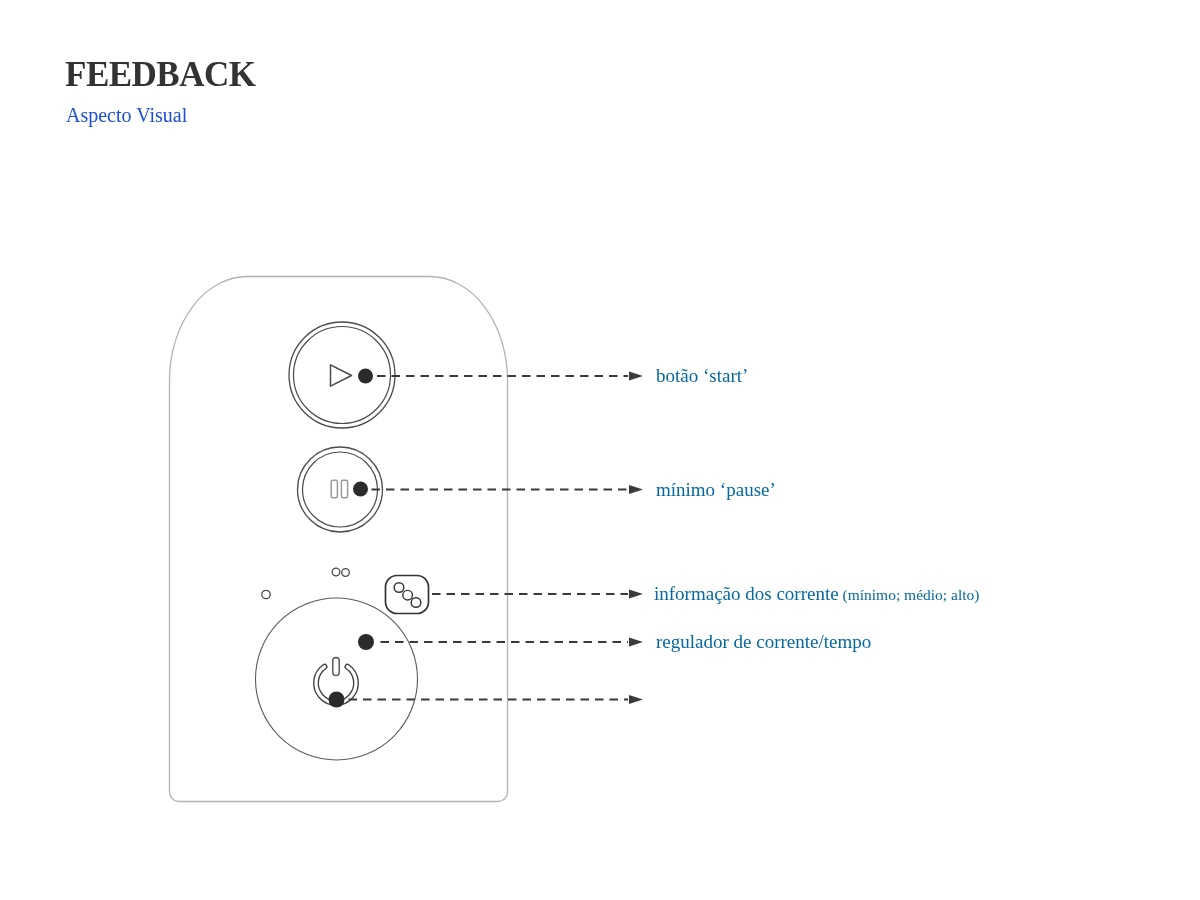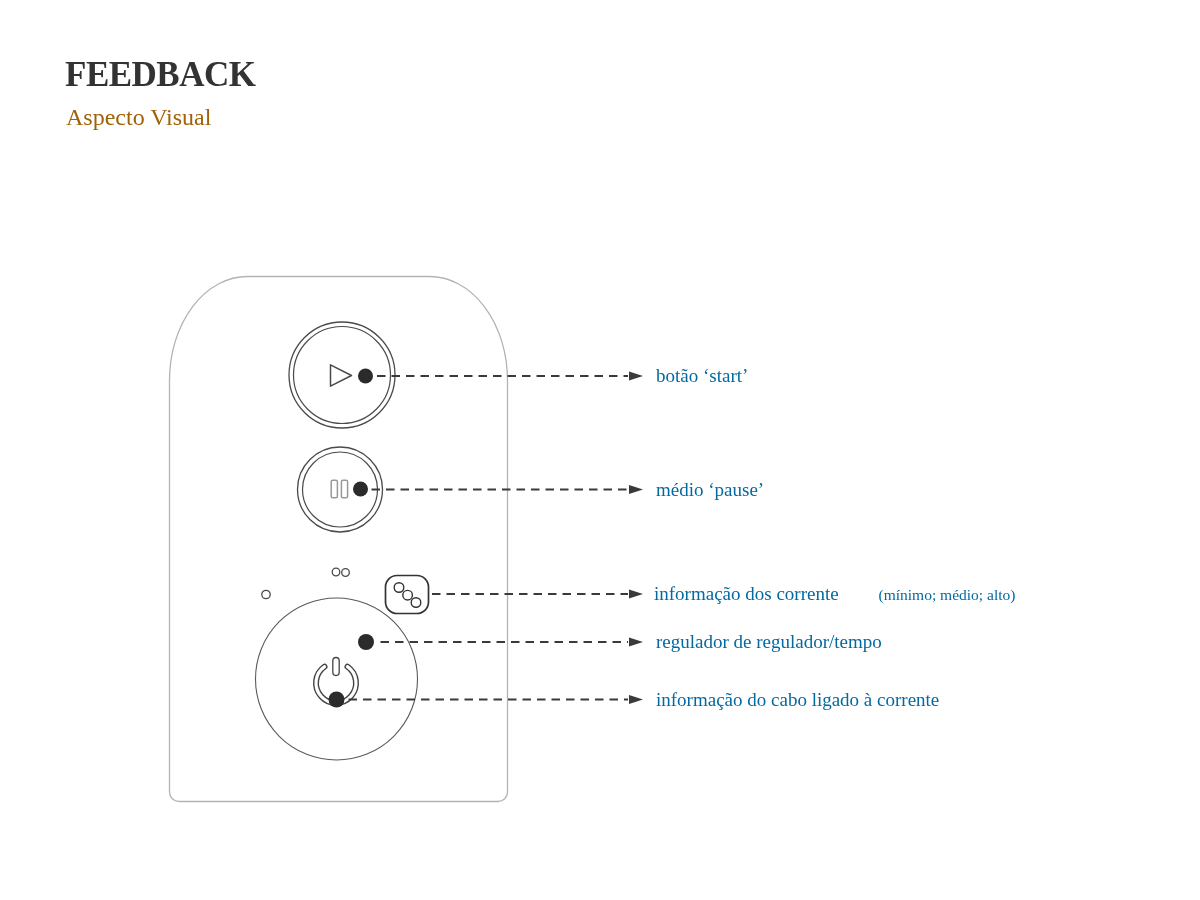--- a/index.html
+++ b/index.html
@@ -8,28 +8,28 @@
     background:#ffffff; overflow:hidden;
     font-family:Liberation Serif, serif;
   }
   .page-title {
     position:absolute; left:65px; top:57px;
     font-size:35px; font-weight:bold; letter-spacing:-0.5px;
     color:#333333; line-height:1;
   }
   .page-subtitle {
     position:absolute; left:66px; top:104px;
-    font-size:24px; color:#a16207; line-height:1.1;
+    font-size:20px; color:#1d4ed8; line-height:1.1;
   }
   svg.diagram { position:absolute; left:0; top:0; }
   .callout {
     position:absolute; left:656px; transform:translateY(-50%);
     font-size:19px; color:#0369a1; white-space:nowrap; line-height:1.2;
   }
-  .callout .detail { font-size:15.5px;margin-left:36px; }
+  .callout .detail { font-size:15.5px; }
   .co-start      { top:376px; }
   .co-pause      { top:490px; }
   .co-programas  { top:594px; left:654px; }
   .co-regulador  { top:642px; }
   .co-cabo       { top:700px; }
 </style>
 </head>
 <body>
 
 <div class="stage">
@@ -102,25 +102,22 @@
       <polygon points="629,589.5 643,594 629,598.5"></polygon>
       <polygon points="629,637.5 643,642 629,646.5"></polygon>
       <polygon points="629,695 643,699.5 629,704"></polygon>
     </g>
   </svg>
 
   <div class="callout co-start">
     <span>botão ‘start’</span>
   </div>
   <div class="callout co-pause">
-    <span>médio ‘pause’</span>
+    <span>mínimo ‘pause’</span>
   </div>
   <div class="callout co-programas">
     <span>informação dos corrente</span><span class="detail"> (mínimo; médio; alto)</span>
   </div>
   <div class="callout co-regulador">
-    <span>regulador de regulador/tempo</span>
-  </div>
-  <div class="callout co-cabo">
-    <span>informação do cabo ligado à corrente</span>
+    <span>regulador de corrente/tempo</span>
   </div>
 
 </div>
 
 </body></html>

